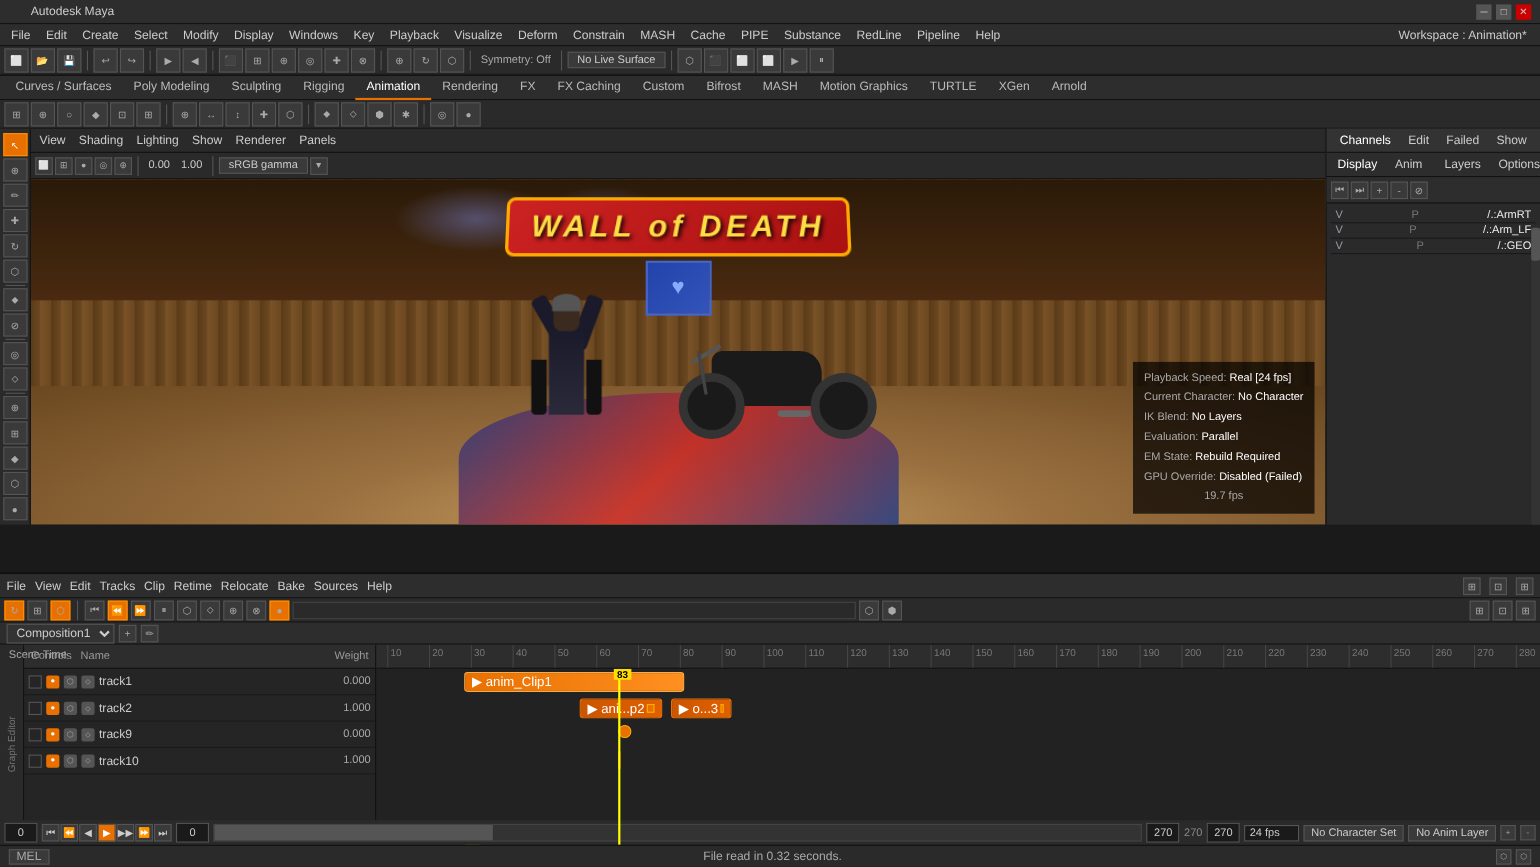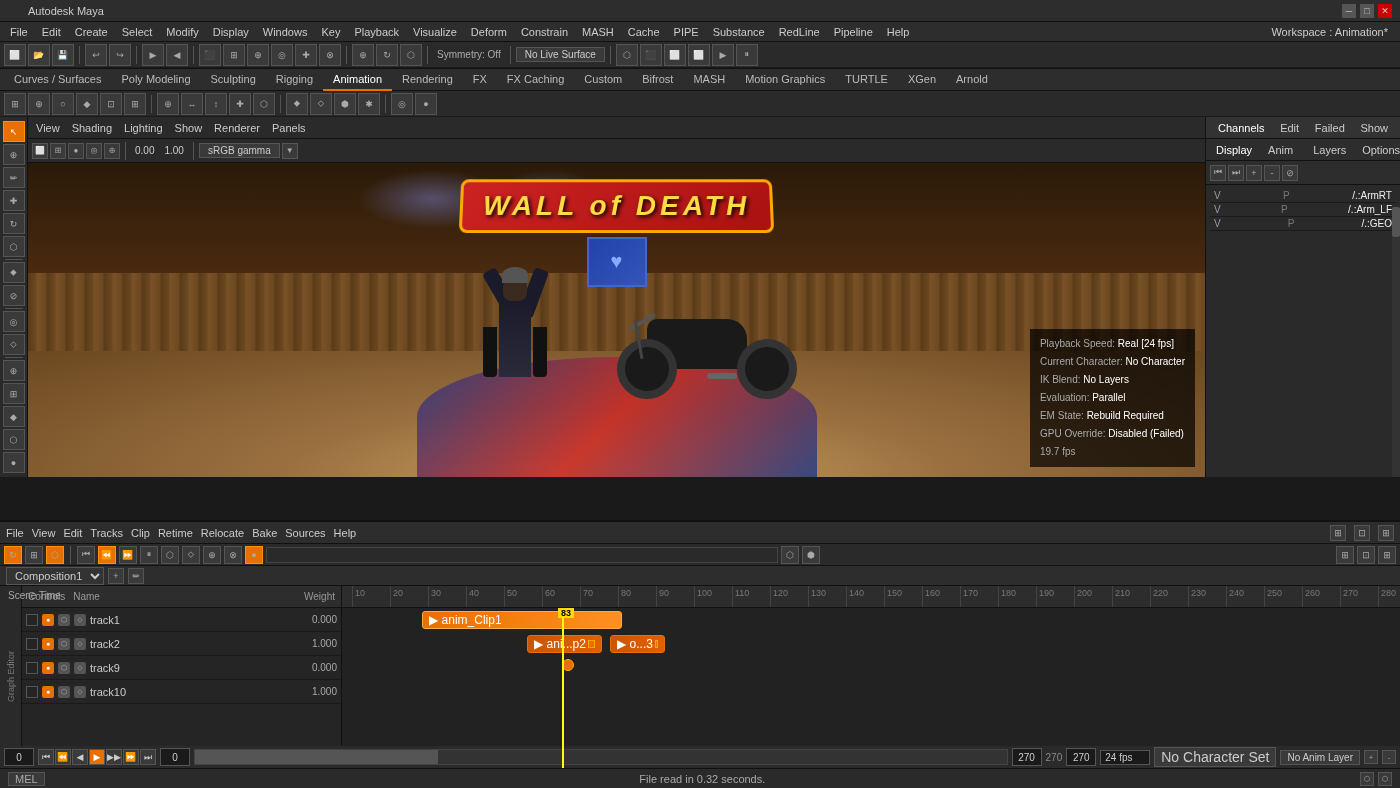--- a/index.html
+++ b/index.html
@@ -777,21 +777,21 @@
 
       <div id="viewport-hud">
         <div style="display:flex;gap:20px;">
           <div>
             <div><span>Playback Speed:</span> <span style="color:#fff;">Real [24 fps]</span></div>
             <div><span>Current Character:</span> <span style="color:#fff;">No Character</span></div>
             <div><span>IK Blend:</span> <span style="color:#fff;">No Layers</span></div>
             <div><span>Evaluation:</span> <span style="color:#fff;">Parallel</span></div>
             <div><span>EM State:</span> <span style="color:#fff;">Rebuild Required</span></div>
             <div><span>GPU Override:</span> <span style="color:#fff;">Disabled (Failed)</span></div>
-            <div style="color:#aaa;text-align:left;">19.7 fps</div>
+            <div style="color:#aaa;text-align:center;">19.7 fps</div>
           </div>
         </div>
       </div>
     </div>
   </div>
 
   <div id="right-panel">
     <div id="right-panel-header">
       <span class="panel-tab active">Channels</span>
       <span class="panel-tab">Edit</span>
@@ -1064,21 +1064,21 @@
   </div>
 
   <input class="frame-input-sm" value="270" style="">
   <span style="font-size:10px;color:#888;">270</span>
   <input class="frame-input-sm" value="270" style="">
 
   <div style="width:50px;background:#1a1a1a;border:1px solid #555;padding:1px 4px;font-size:10px;color:#ccc;">
     <span>24 fps</span>
   </div>
 
-  <div style="padding:1px 6px;background:#3a3a3a;border:1px solid #555;font-size:14px;color:#ccc;">No Character Set</div>
+  <div style="padding:1px 6px;background:#3a3a3a;border:1px solid #555;font-size:10px;color:#ccc;">No Character Set</div>
 
   <div style="padding:1px 6px;background:#3a3a3a;border:1px solid #555;font-size:10px;color:#ccc;">No Anim Layer</div>
 
   <div class="tb-btn" style="width:14px;height:14px;font-size:7px;">+</div>
   <div class="tb-btn" style="width:14px;height:14px;font-size:7px;">-</div>
 </div>
 
 <div id="status-bar">
   <span style="background:#3a3a3a;padding:0 6px;border:1px solid #555;">MEL</span>
   <span>File read in 0.32 seconds.</span>

